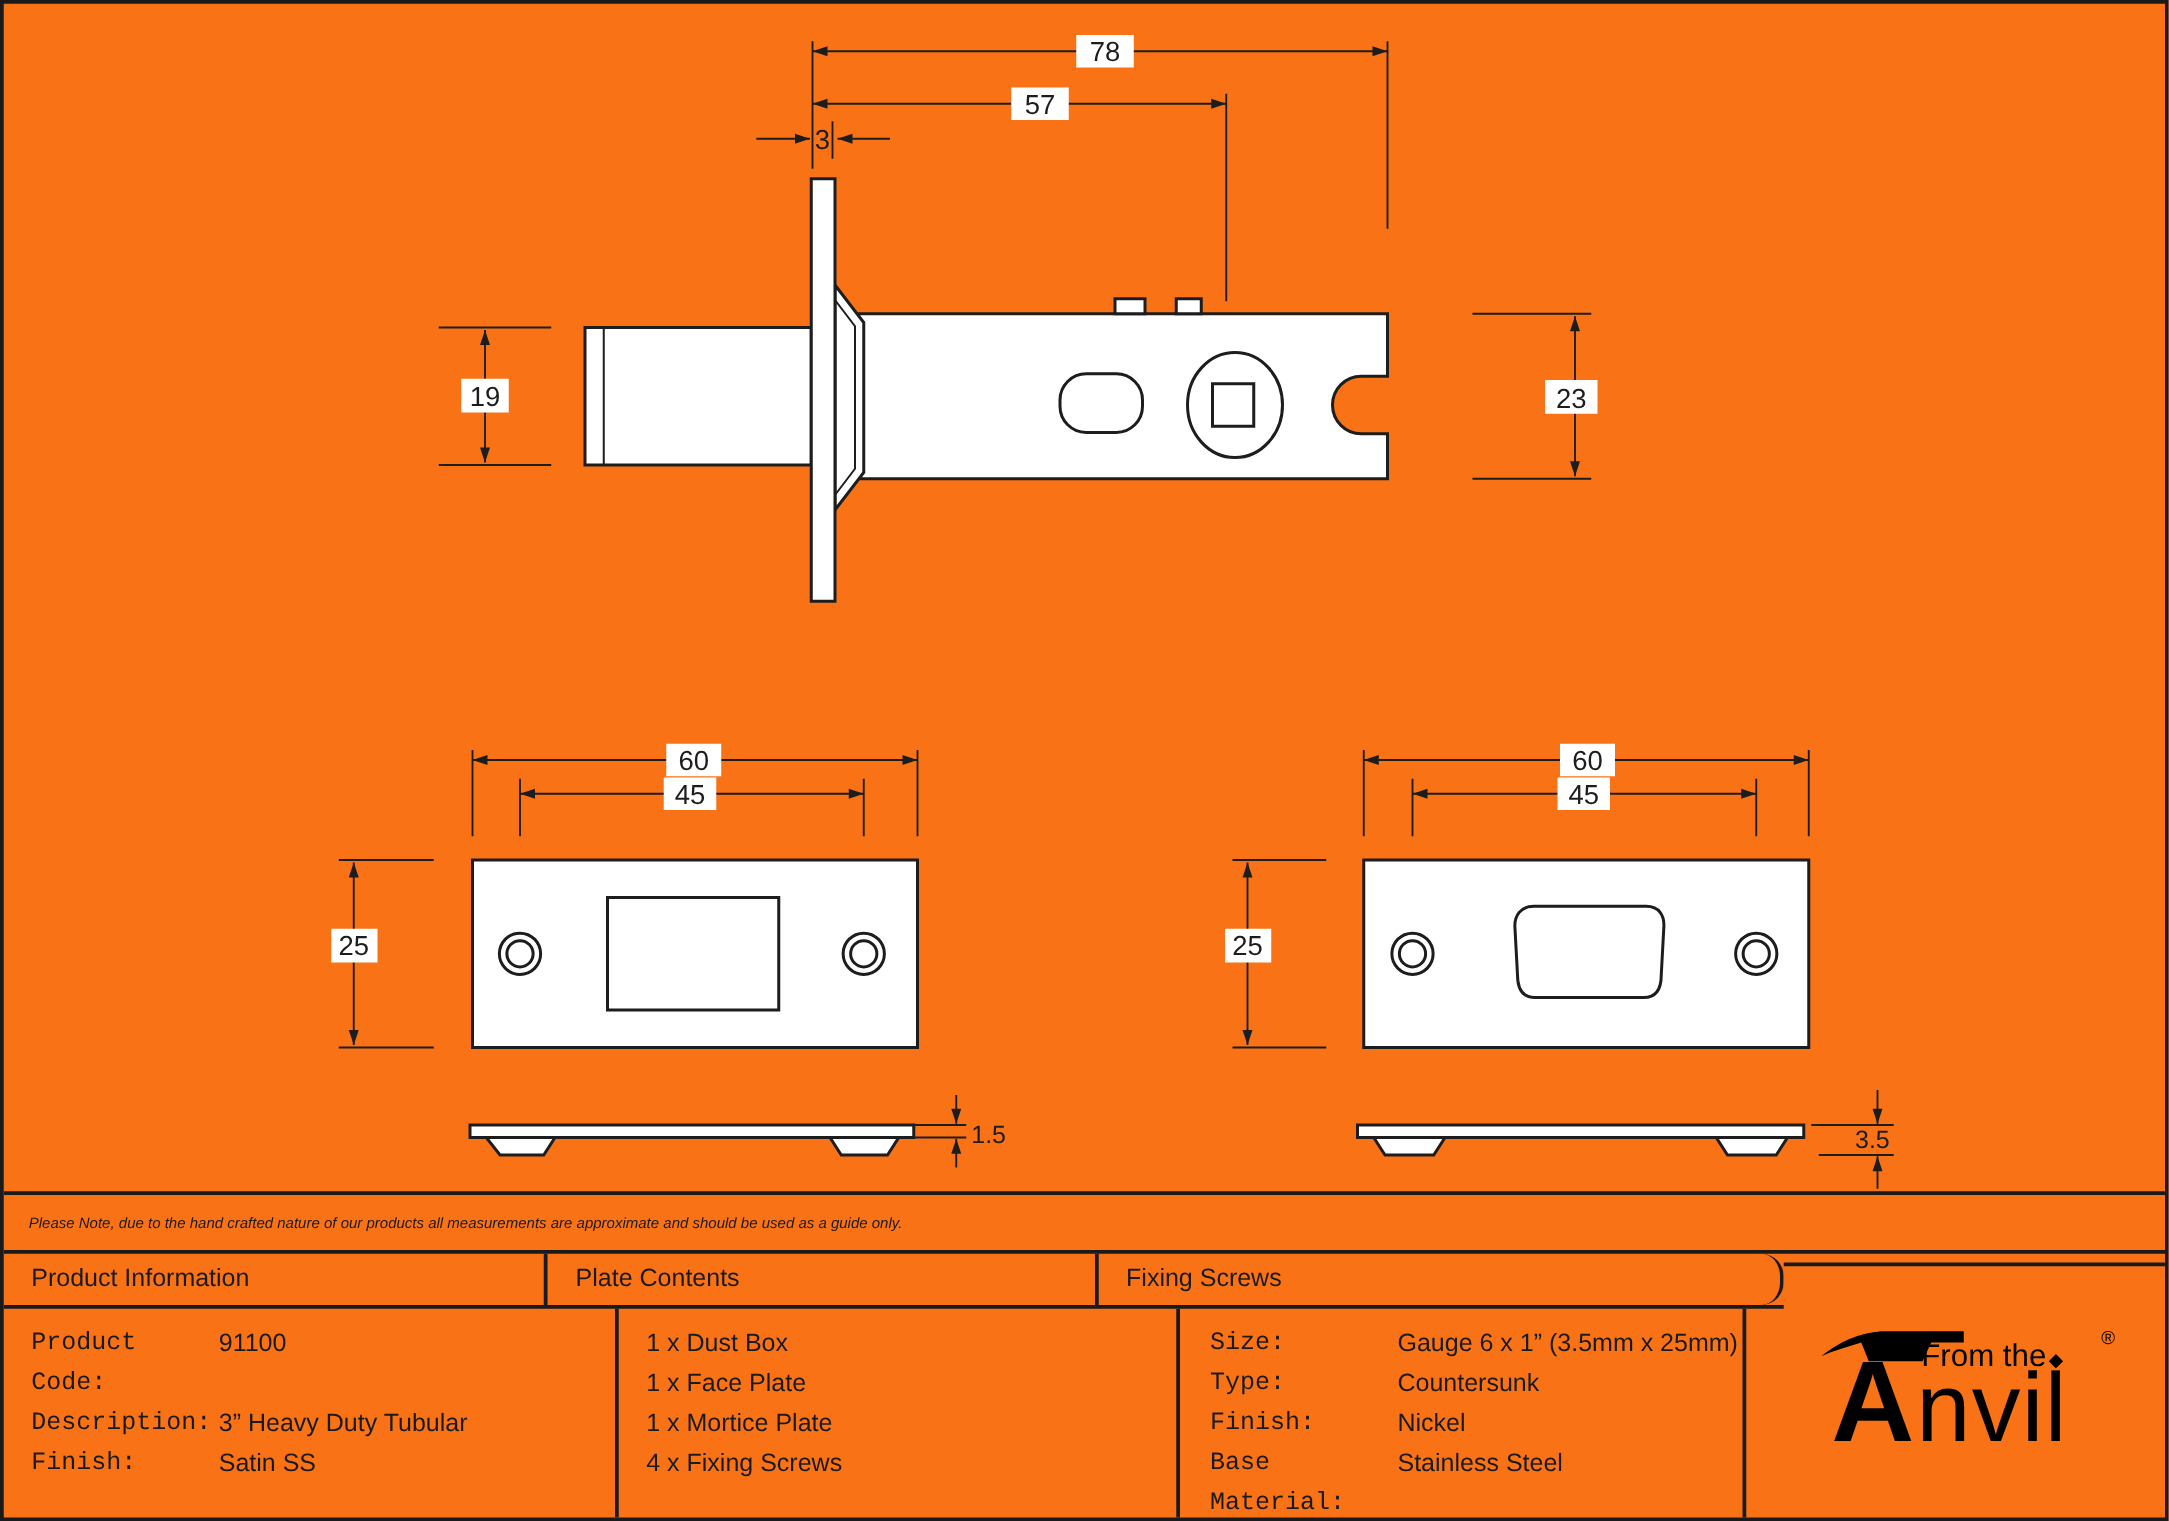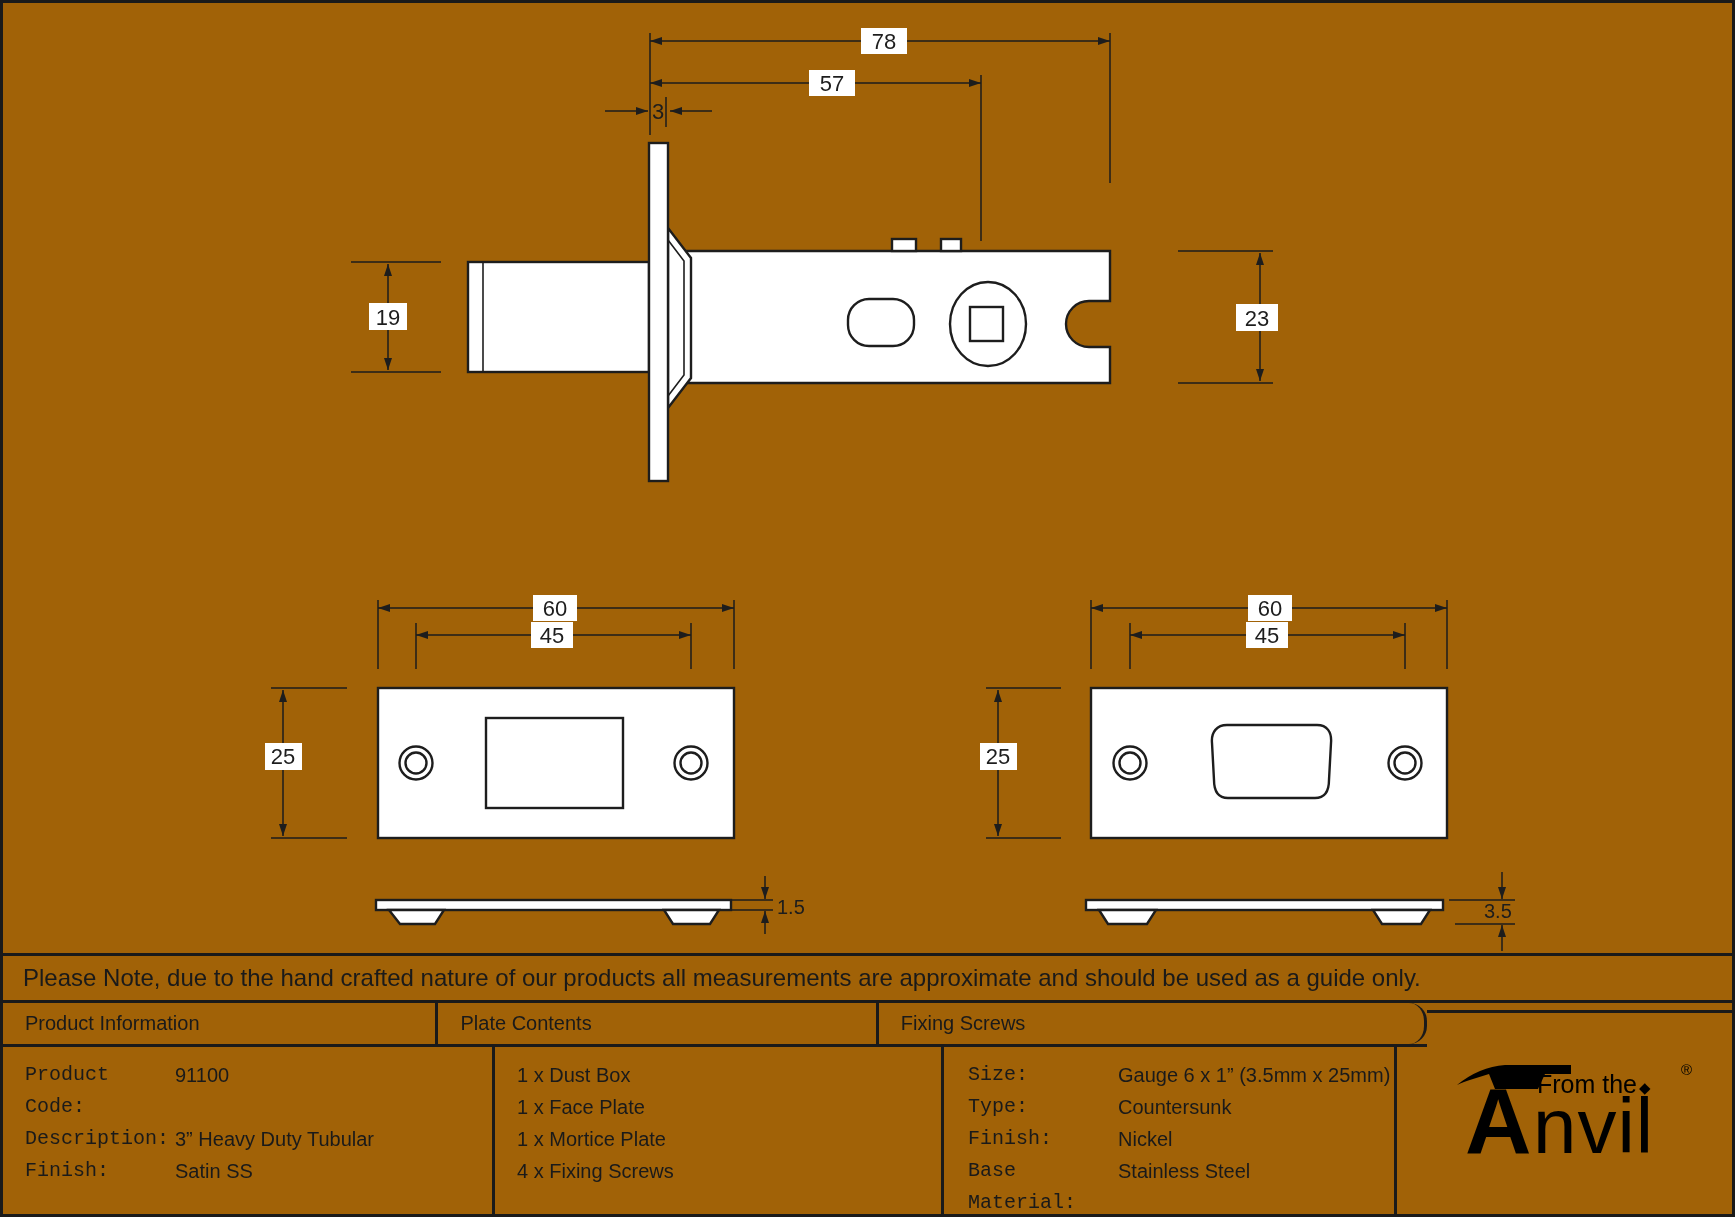--- a/index.html
+++ b/index.html
@@ -1,36 +1,36 @@
 <!DOCTYPE html>
 <html><head>
 <meta charset="utf-8">
 <style>
   html,body{margin:0;padding:0;background:#e8e8e8;}
   .page{
     position:relative;
     width:1735px;height:1217px;
-    background:#a16207;
+    background:#f97316;
     border:3px solid #1a1a1a;
     box-sizing:border-box;
     font-family:"Liberation Sans", sans-serif;
     color:#1a1a1a;
     overflow:hidden;
   }
   svg text{font-family:"Liberation Sans", sans-serif;}
   .ol{fill:#ffffff;stroke:#1d1d1d;stroke-width:2.4;stroke-linejoin:miter;}
   .ol-thin{fill:none;stroke:#1d1d1d;stroke-width:1.6;}
   .dim{stroke:#1d1d1d;stroke-width:1.5;fill:none;}
   .dimtxt{font-size:22px;fill:#1d1d1d;}
   .bg{fill:#ffffff;stroke:none;}
   .note-bar{
     position:absolute;left:0;right:0;top:950px;height:50px;
     border-top:3px solid #1a1a1a;border-bottom:3px solid #1a1a1a;
     box-sizing:border-box;display:flex;align-items:center;
-    padding-left:20px;font-size:24px;
+    padding-left:20px;font-size:12px;font-style:italic;
   }
   .hdr-row{position:absolute;top:1000px;left:0;width:1424px;height:44px;
     border-bottom:3px solid #1a1a1a;box-sizing:border-box;display:flex;}
   .hdr-cell{box-sizing:border-box;border-right:3px solid #1a1a1a;
     display:flex;align-items:center;padding-left:22px;font-size:20px;}
   .hdr-c1{width:444px;} .hdr-c2{width:449px;} .hdr-c3{width:559px;border-radius:18px;}
   .body-row{position:absolute;top:1044px;left:0;width:1424px;height:170px;display:flex;}
   .body-cell{box-sizing:border-box;border-right:3px solid #1a1a1a;
     padding:12px 0 0 22px;font-size:20px;line-height:32px;}
   .bd-c1{width:492px;} .bd-c2{width:449px;} .bd-c3{width:453px;padding-left:24px;}

